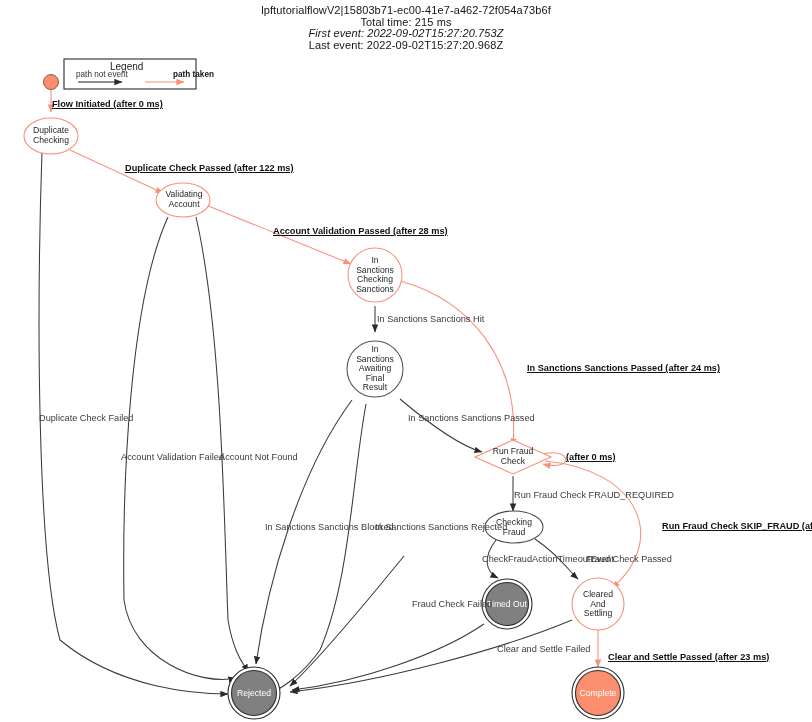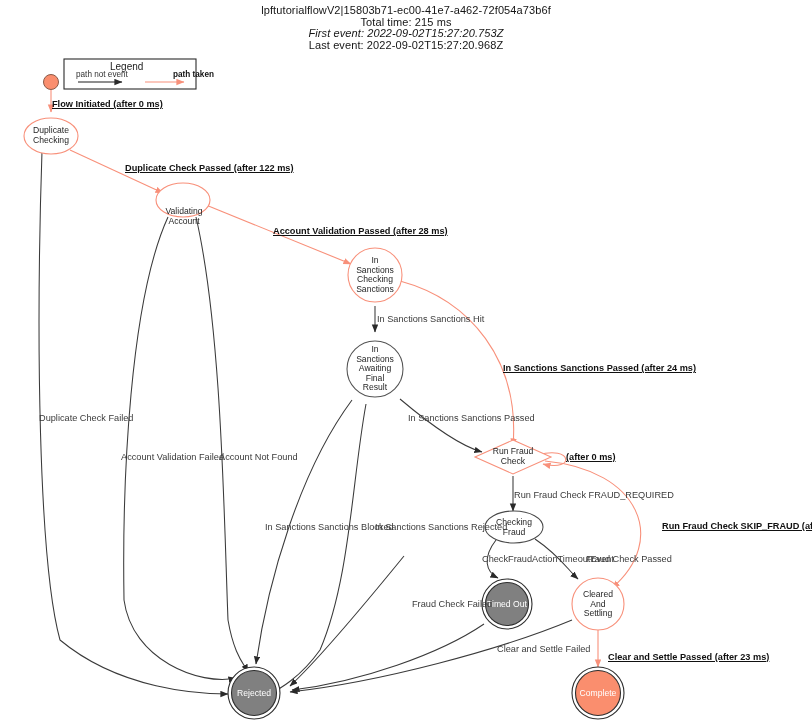--- a/index.html
+++ b/index.html
@@ -188,21 +188,21 @@
     <circle cx="598" cy="693" r="22.5" fill="#fa8e6e" stroke="#2e2e2e" stroke-width="1.1"></circle>
   </g>
 </svg>
 
 <div class="legend-title" style="left:110px; top:61px;">Legend</div>
 <div class="legend-lbl nt" style="left:76px; top:70px;">path not event</div>
 <div class="legend-lbl pt" style="left:145px; top:70px;">path taken</div>
 
 <div class="node-text" style="left:24px;  top:126px; width:54px;">Duplicate
 Checking</div>
-<div class="node-text" style="left:156px; top:190px; width:56px;margin-top:17px;">Validating
+<div class="node-text" style="left:156px; top:190px; width:56px;">Validating
 Account</div>
 <div class="node-text" style="left:348px; top:256px; width:54px;">In
 Sanctions
 Checking
 Sanctions</div>
 <div class="node-text" style="left:348px; top:345px; width:54px;">In
 Sanctions
 Awaiting
 Final
 Result</div>
@@ -216,21 +216,21 @@
 Settling</div>
 <div class="node-text on-dark" style="left:227px; top:689px; width:54px;">Rejected</div>
 <div class="node-text on-dark" style="left:571px; top:689px; width:54px;">Complete</div>
 
 <div id="edge-labels">
     <div class="lbl taken" style="left: 52px; top: 99px;">Flow Initiated (after 0 ms)</div>
     <div class="lbl taken" style="left: 125px; top: 163px;">Duplicate Check Passed (after 122 ms)</div>
     <div class="lbl taken" style="left: 273px; top: 226px;">Account Validation Passed (after 28 ms)</div>
     <div class="lbl" style="left: 377px; top: 314px;">In Sanctions Sanctions Hit</div>
     <div class="lbl" style="left: 408px; top: 413px;">In Sanctions Sanctions Passed</div>
-    <div class="lbl taken" style="left: 503px; top: 363px;">In Sanctions Sanctions Passed (after 24 ms)</div>
+    <div class="lbl taken" style="left: 503px; top: 363px; padding-left: 24px;">In Sanctions Sanctions Passed (after 24 ms)</div>
     <div class="lbl taken" style="left: 566px; top: 452px;">(after 0 ms)</div>
     <div class="lbl" style="left: 514px; top: 490px;">Run Fraud Check FRAUD_REQUIRED</div>
     <div class="lbl taken" style="left: 662px; top: 521px;">Run Fraud Check SKIP_FRAUD (after 18 ms)</div>
     <div class="lbl" style="left: 39px; top: 413px;">Duplicate Check Failed</div>
     <div class="lbl" style="left: 121px; top: 452px;">Account Validation Failed</div>
     <div class="lbl" style="left: 219px; top: 452px;">Account Not Found</div>
     <div class="lbl" style="left: 265px; top: 522px;">In Sanctions Sanctions Blocked</div>
     <div class="lbl" style="left: 375px; top: 522px;">In Sanctions Sanctions Rejected</div>
     <div class="lbl" style="left: 482px; top: 554px;">CheckFraudActionTimeoutEvent</div>
     <div class="lbl" style="left: 586px; top: 554px;">Fraud Check Passed</div>

